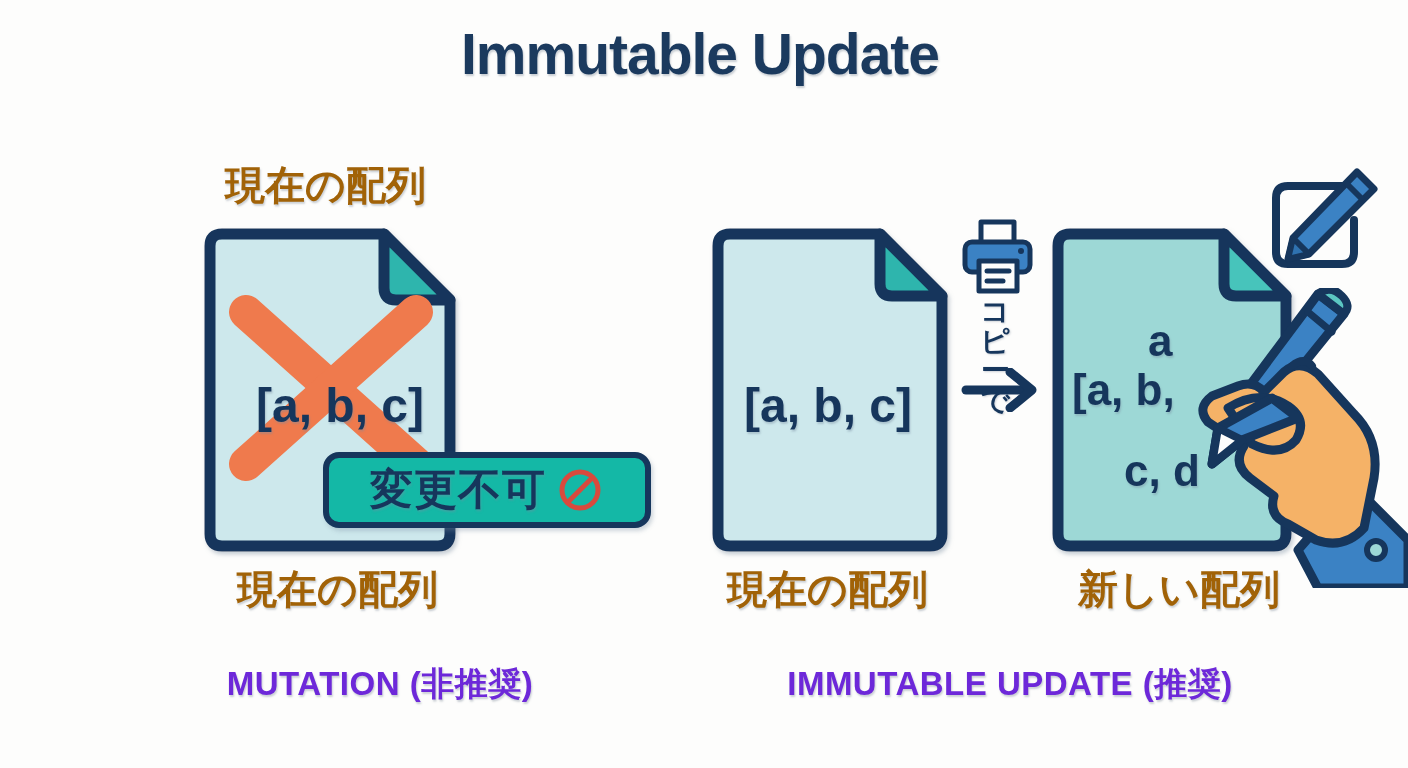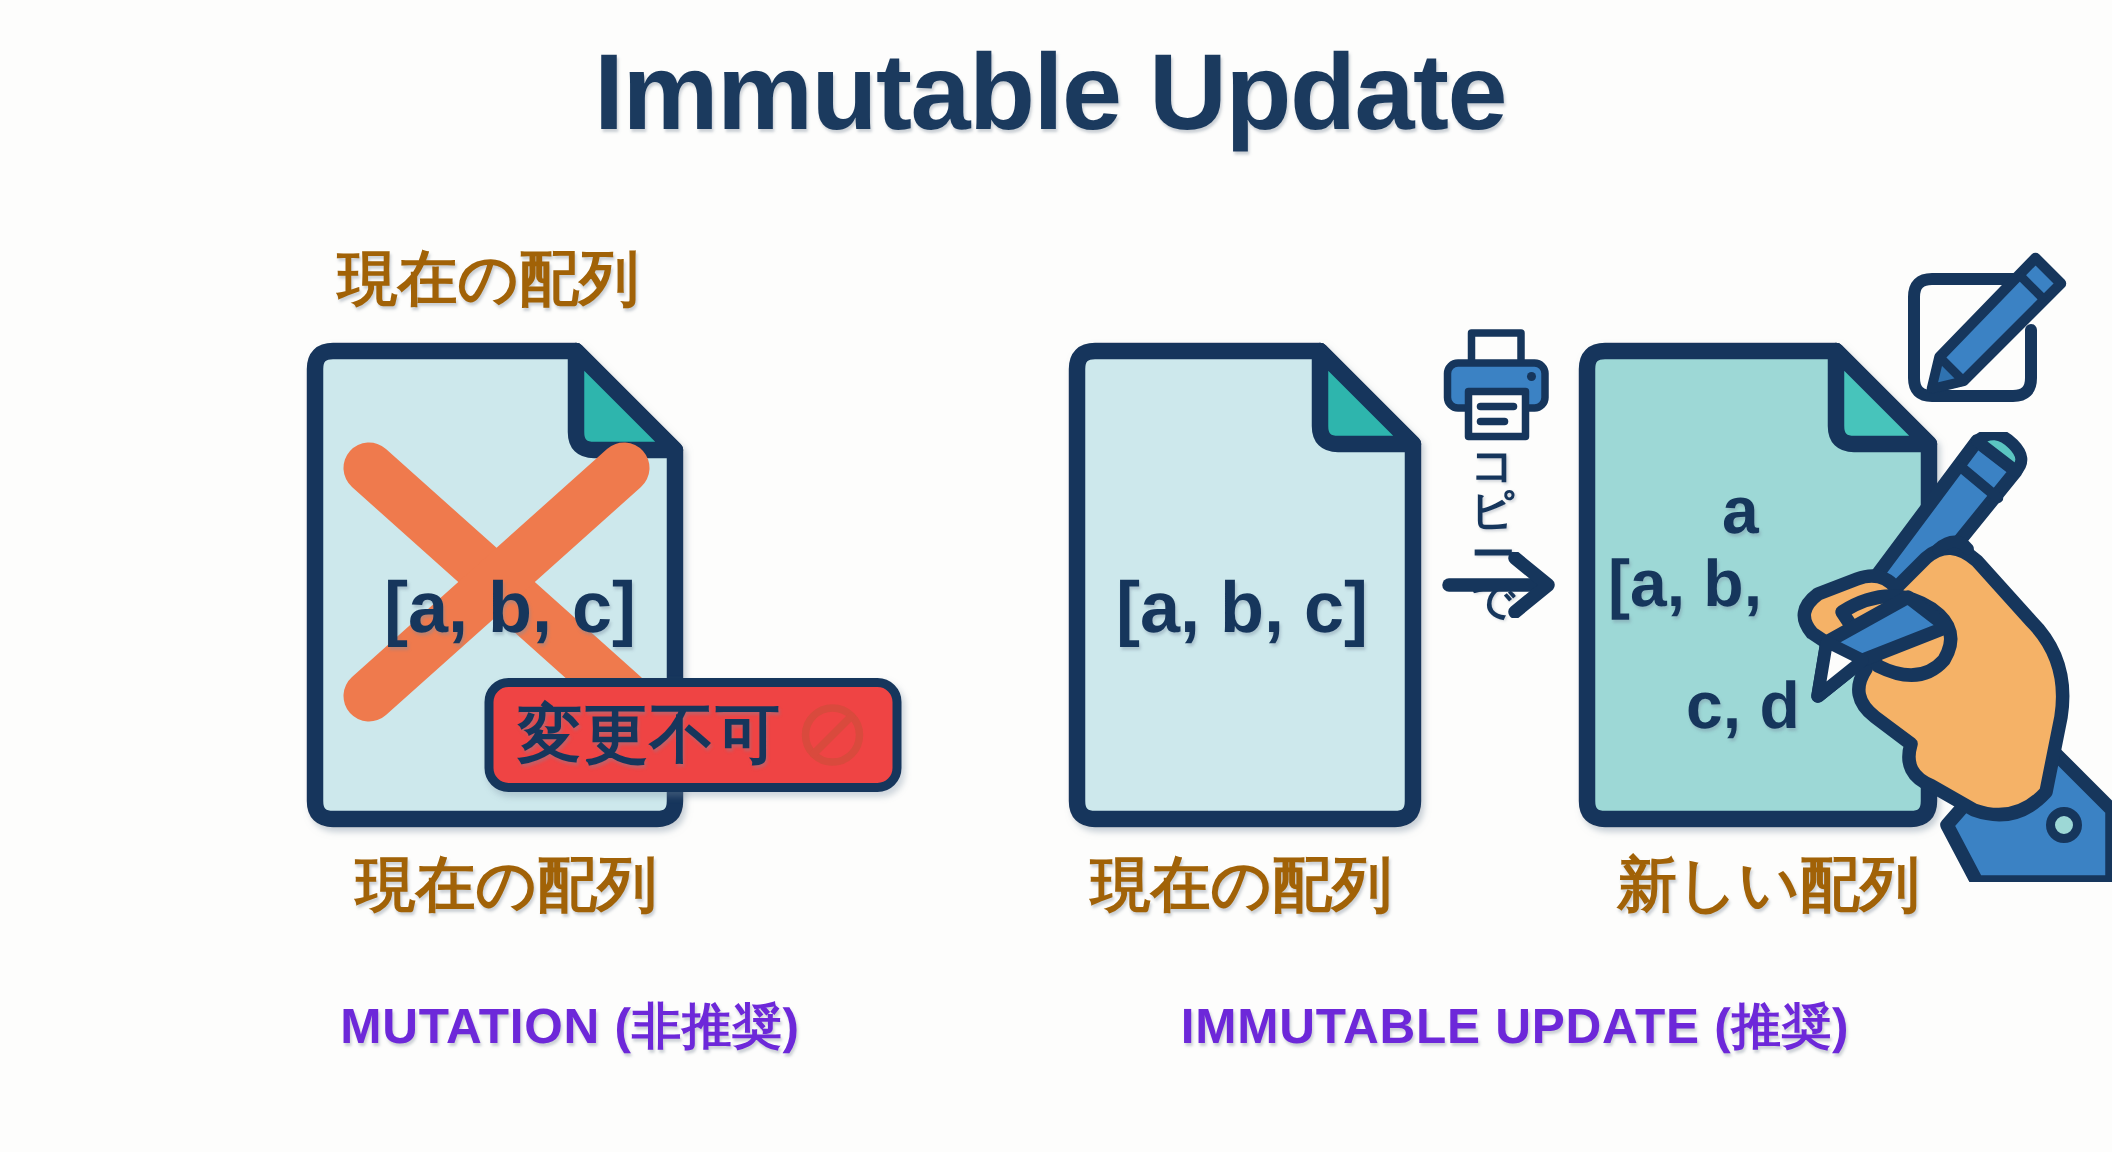--- a/index.html
+++ b/index.html
@@ -11,21 +11,21 @@
     position:relative;
   }
   #stage{position:absolute;left:0;top:0;width:1408px;height:768px;}
 
   .abs{position:absolute;}
 
   
   #title{
     left:0;top:26px;width:1400px;
     text-align:center;
-    font-size:72px;
+    font-size:57px;
     font-weight:bold;
     letter-spacing:-1px;
     color:#1b3a5e;
     text-shadow:1px 2px 2px rgba(140,150,165,.45);
     line-height:1;
   }
 
   
   .jp-label{
     color:#a16207;
@@ -42,22 +42,22 @@
     position:absolute;
     color:#16365c;
     font-weight:bold;
     white-space:nowrap;
     text-shadow:1px 2px 2px rgba(120,140,160,.40);
   }
 
   
   #badge{
     left:323px;top:452px;
-    width:278px;height:76px;
-    background:#ef4444;
+    width:328px;height:76px;
+    background:#14b8a6;
     border:6px solid #16365c;
     border-radius:16px;
     box-sizing:border-box;
     display:flex;align-items:center;justify-content:center;
     gap:10px;
     box-shadow:2px 3px 4px rgba(120,140,160,.35);
   }
   #badge .badge-text{
     font-size:43px;font-weight:bold;color:#16365c;
     letter-spacing:1px;

